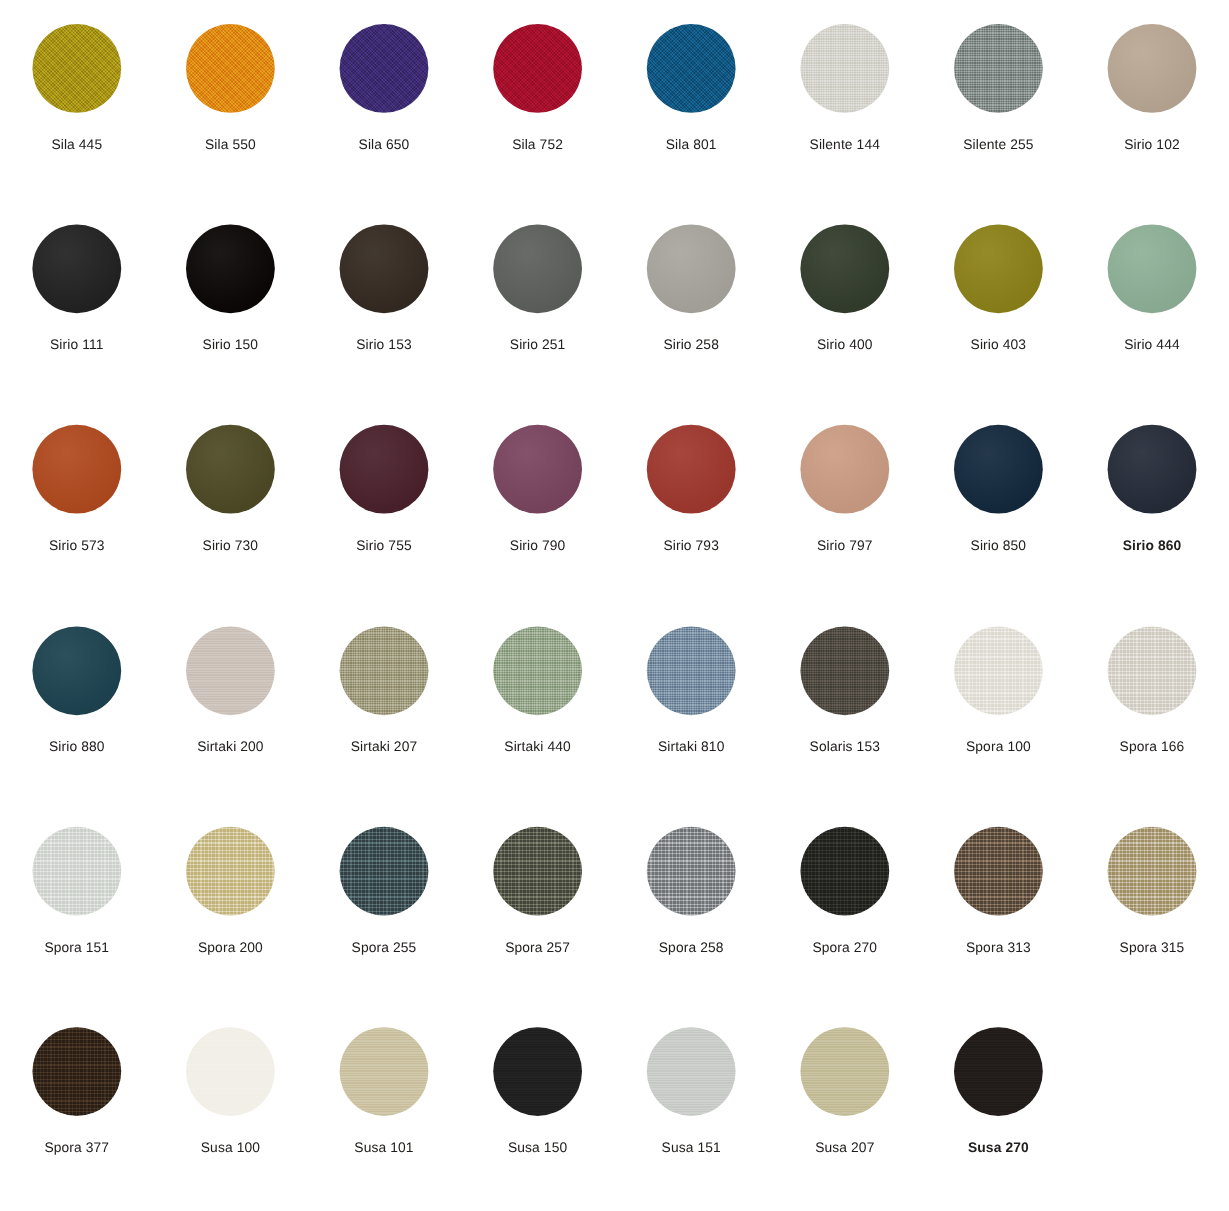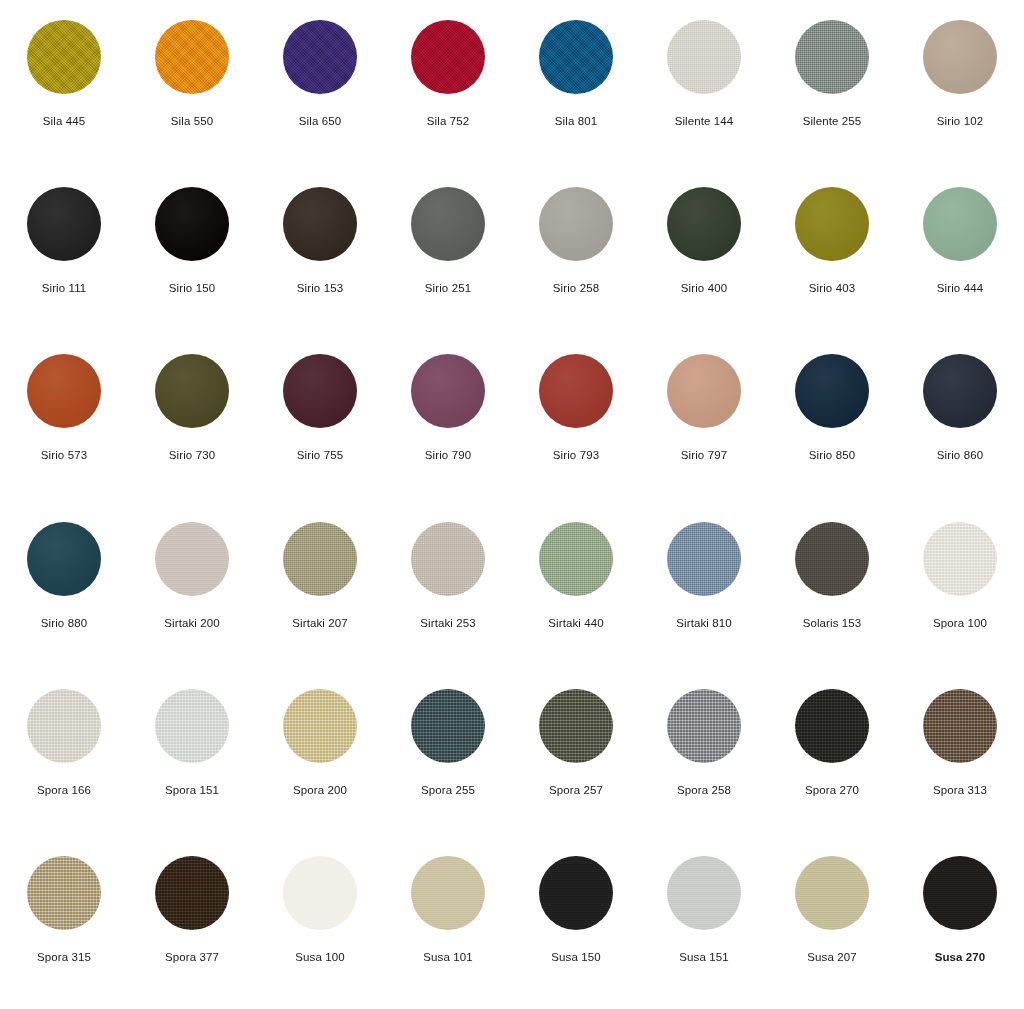--- a/index.html
+++ b/index.html
@@ -184,37 +184,33 @@
     <div class="swatch-cell">
       <div class="swatch-disc tex-smooth" style="background: rgb(204, 157, 132);"></div>
       <div class="swatch-label" style="color: rgb(34, 32, 31);">Sirio 797</div>
     </div>
     <div class="swatch-cell">
       <div class="swatch-disc tex-smooth" style="background: rgb(20, 41, 62);"></div>
       <div class="swatch-label" style="color: rgb(34, 32, 31);">Sirio 850</div>
     </div>
     <div class="swatch-cell">
       <div class="swatch-disc tex-smooth" style="background: rgb(37, 44, 57);"></div>
-      <div class="swatch-label" style="color: rgb(34, 32, 31);">Sirio 860</div>
+      <div class="swatch-label" style="color: rgb(34, 32, 31); font-weight: bold;">Sirio 860</div>
     </div>
     <div class="swatch-cell">
       <div class="swatch-disc tex-smooth" style="background: rgb(29, 67, 80);"></div>
       <div class="swatch-label" style="color: rgb(34, 32, 31);">Sirio 880</div>
     </div>
     <div class="swatch-cell">
       <div class="swatch-disc tex-fine" style="background: rgb(203, 194, 185);"></div>
       <div class="swatch-label" style="color: rgb(34, 32, 31);">Sirtaki 200</div>
     </div>
     <div class="swatch-cell">
       <div class="swatch-disc tex-weave" style="background: rgb(154, 149, 120);"></div>
       <div class="swatch-label" style="color: rgb(34, 32, 31);">Sirtaki 207</div>
-    </div>
-    <div class="swatch-cell">
-      <div class="swatch-disc tex-weave" style="background: rgb(189, 182, 171);"></div>
-      <div class="swatch-label" style="color: rgb(34, 32, 31);">Sirtaki 253</div>
     </div>
     <div class="swatch-cell">
       <div class="swatch-disc tex-weave" style="background: rgb(143, 161, 131);"></div>
       <div class="swatch-label" style="color: rgb(34, 32, 31);">Sirtaki 440</div>
     </div>
     <div class="swatch-cell">
       <div class="swatch-disc tex-weave" style="background: rgb(114, 135, 156);"></div>
       <div class="swatch-label" style="color: rgb(34, 32, 31);">Sirtaki 810</div>
     </div>
     <div class="swatch-cell">

